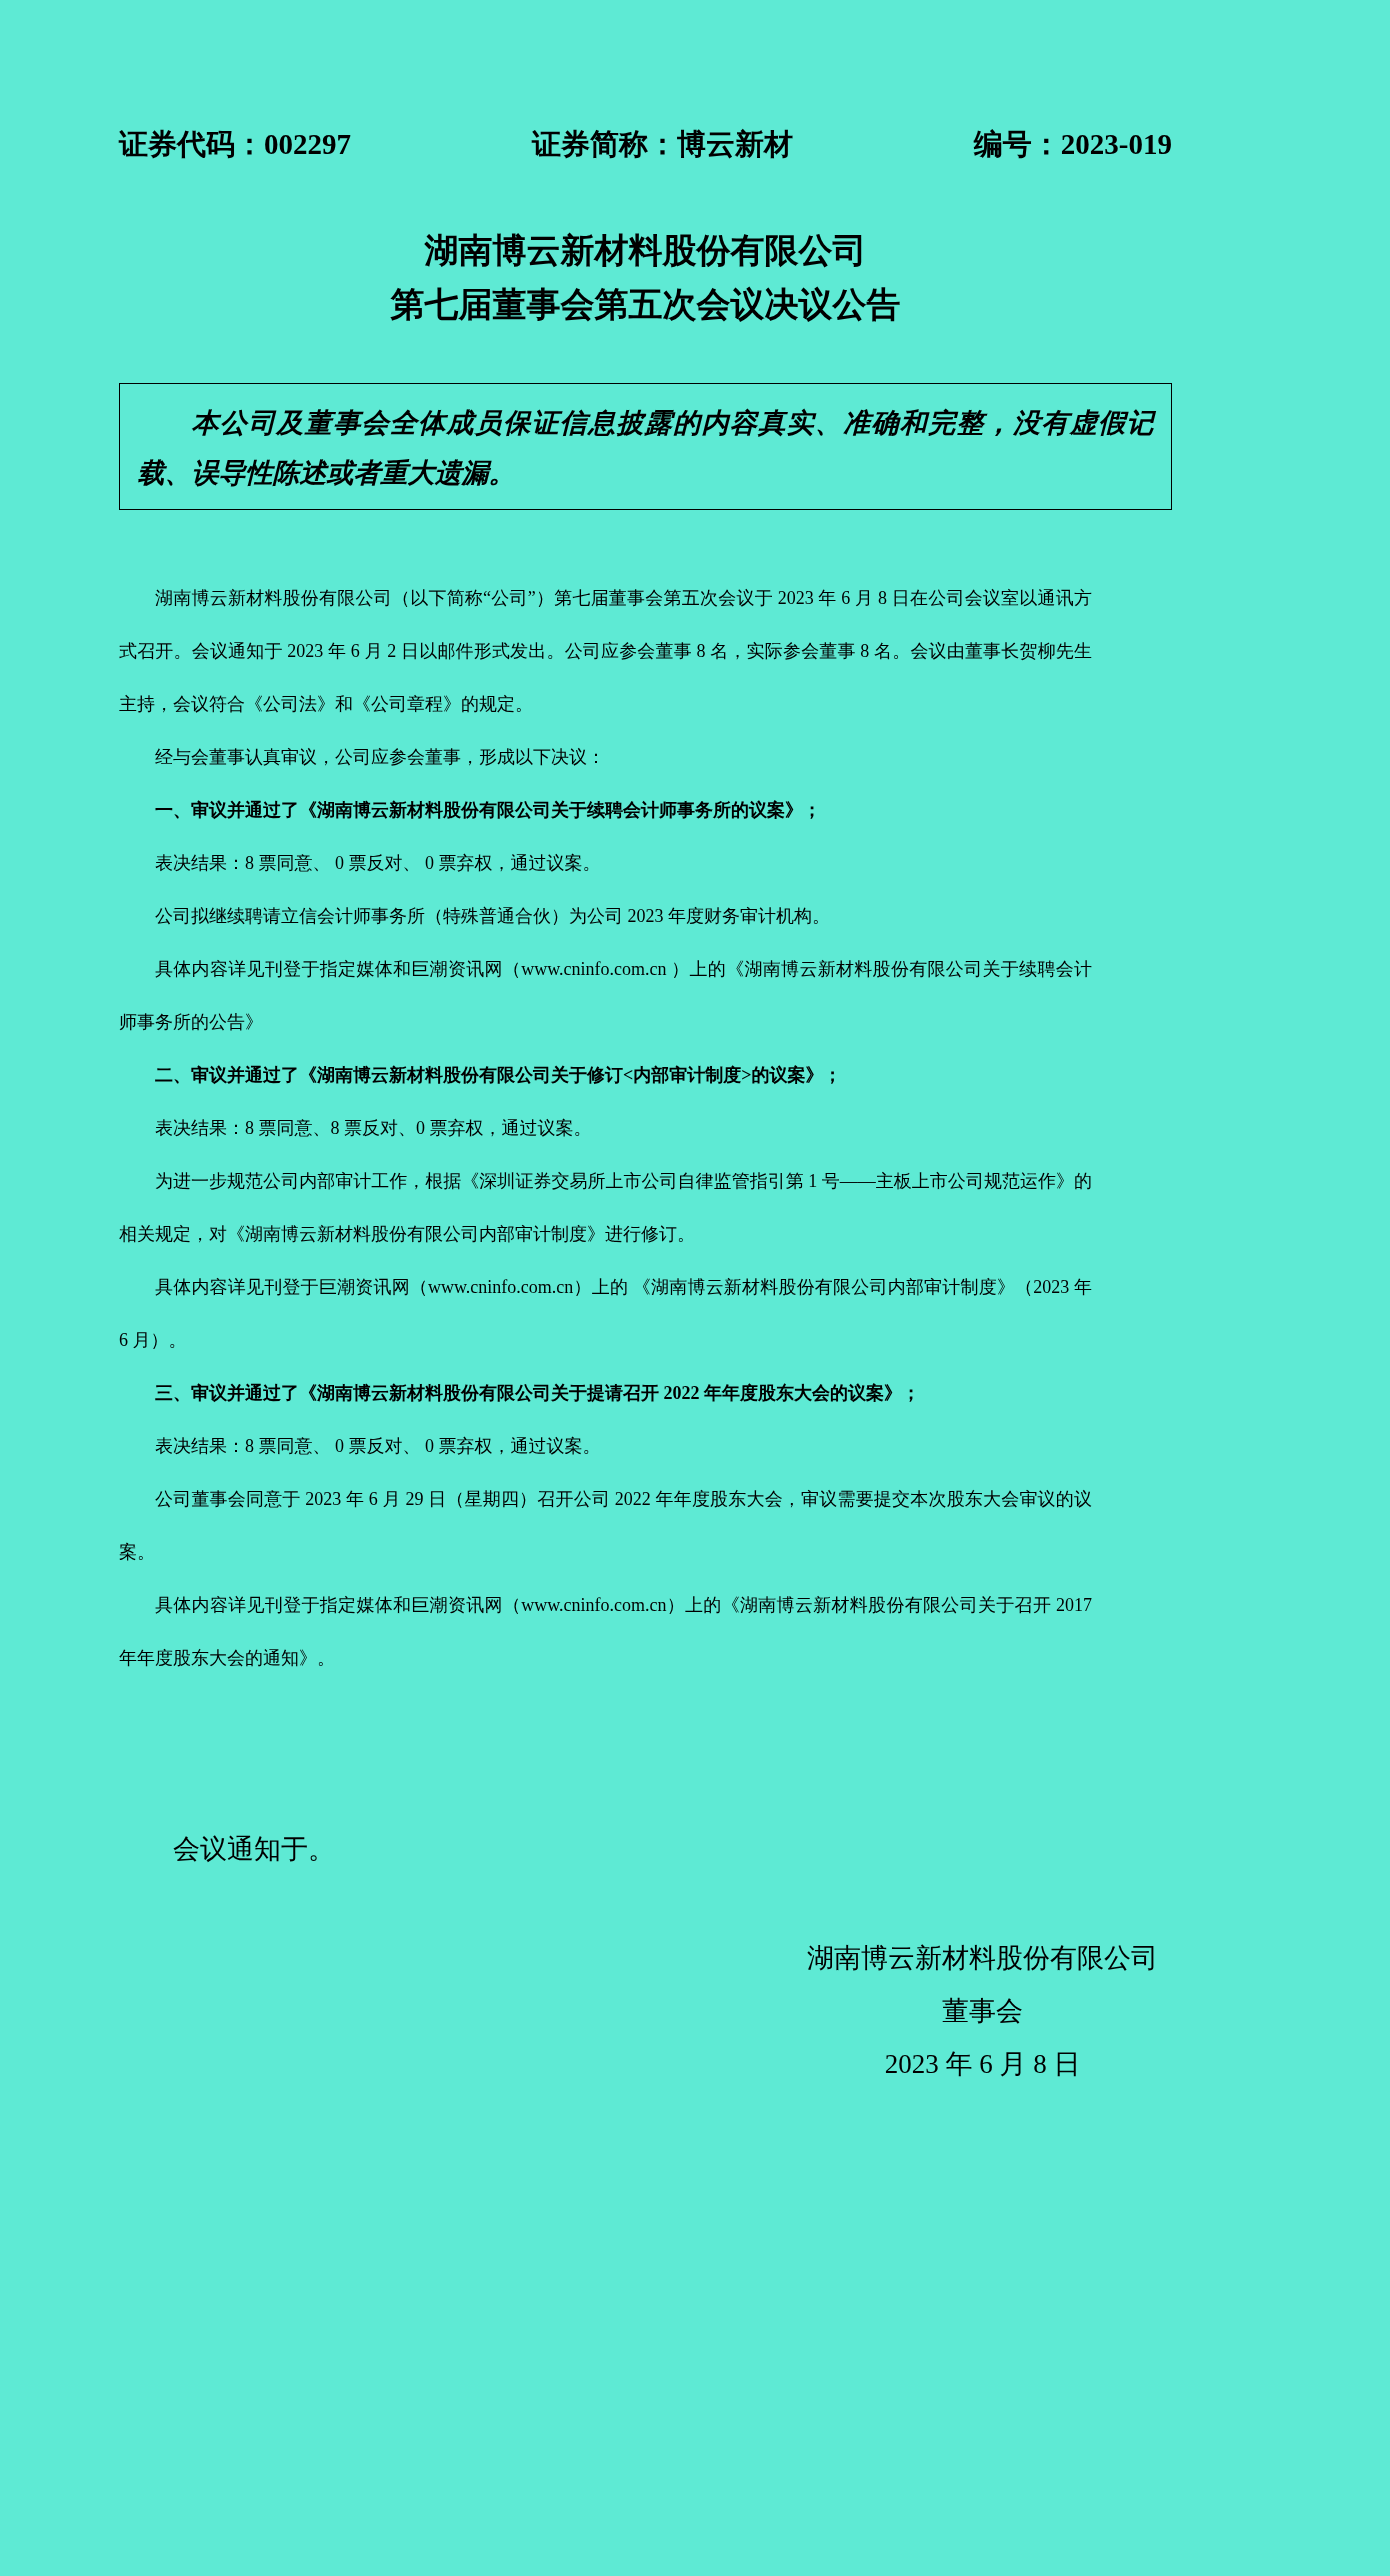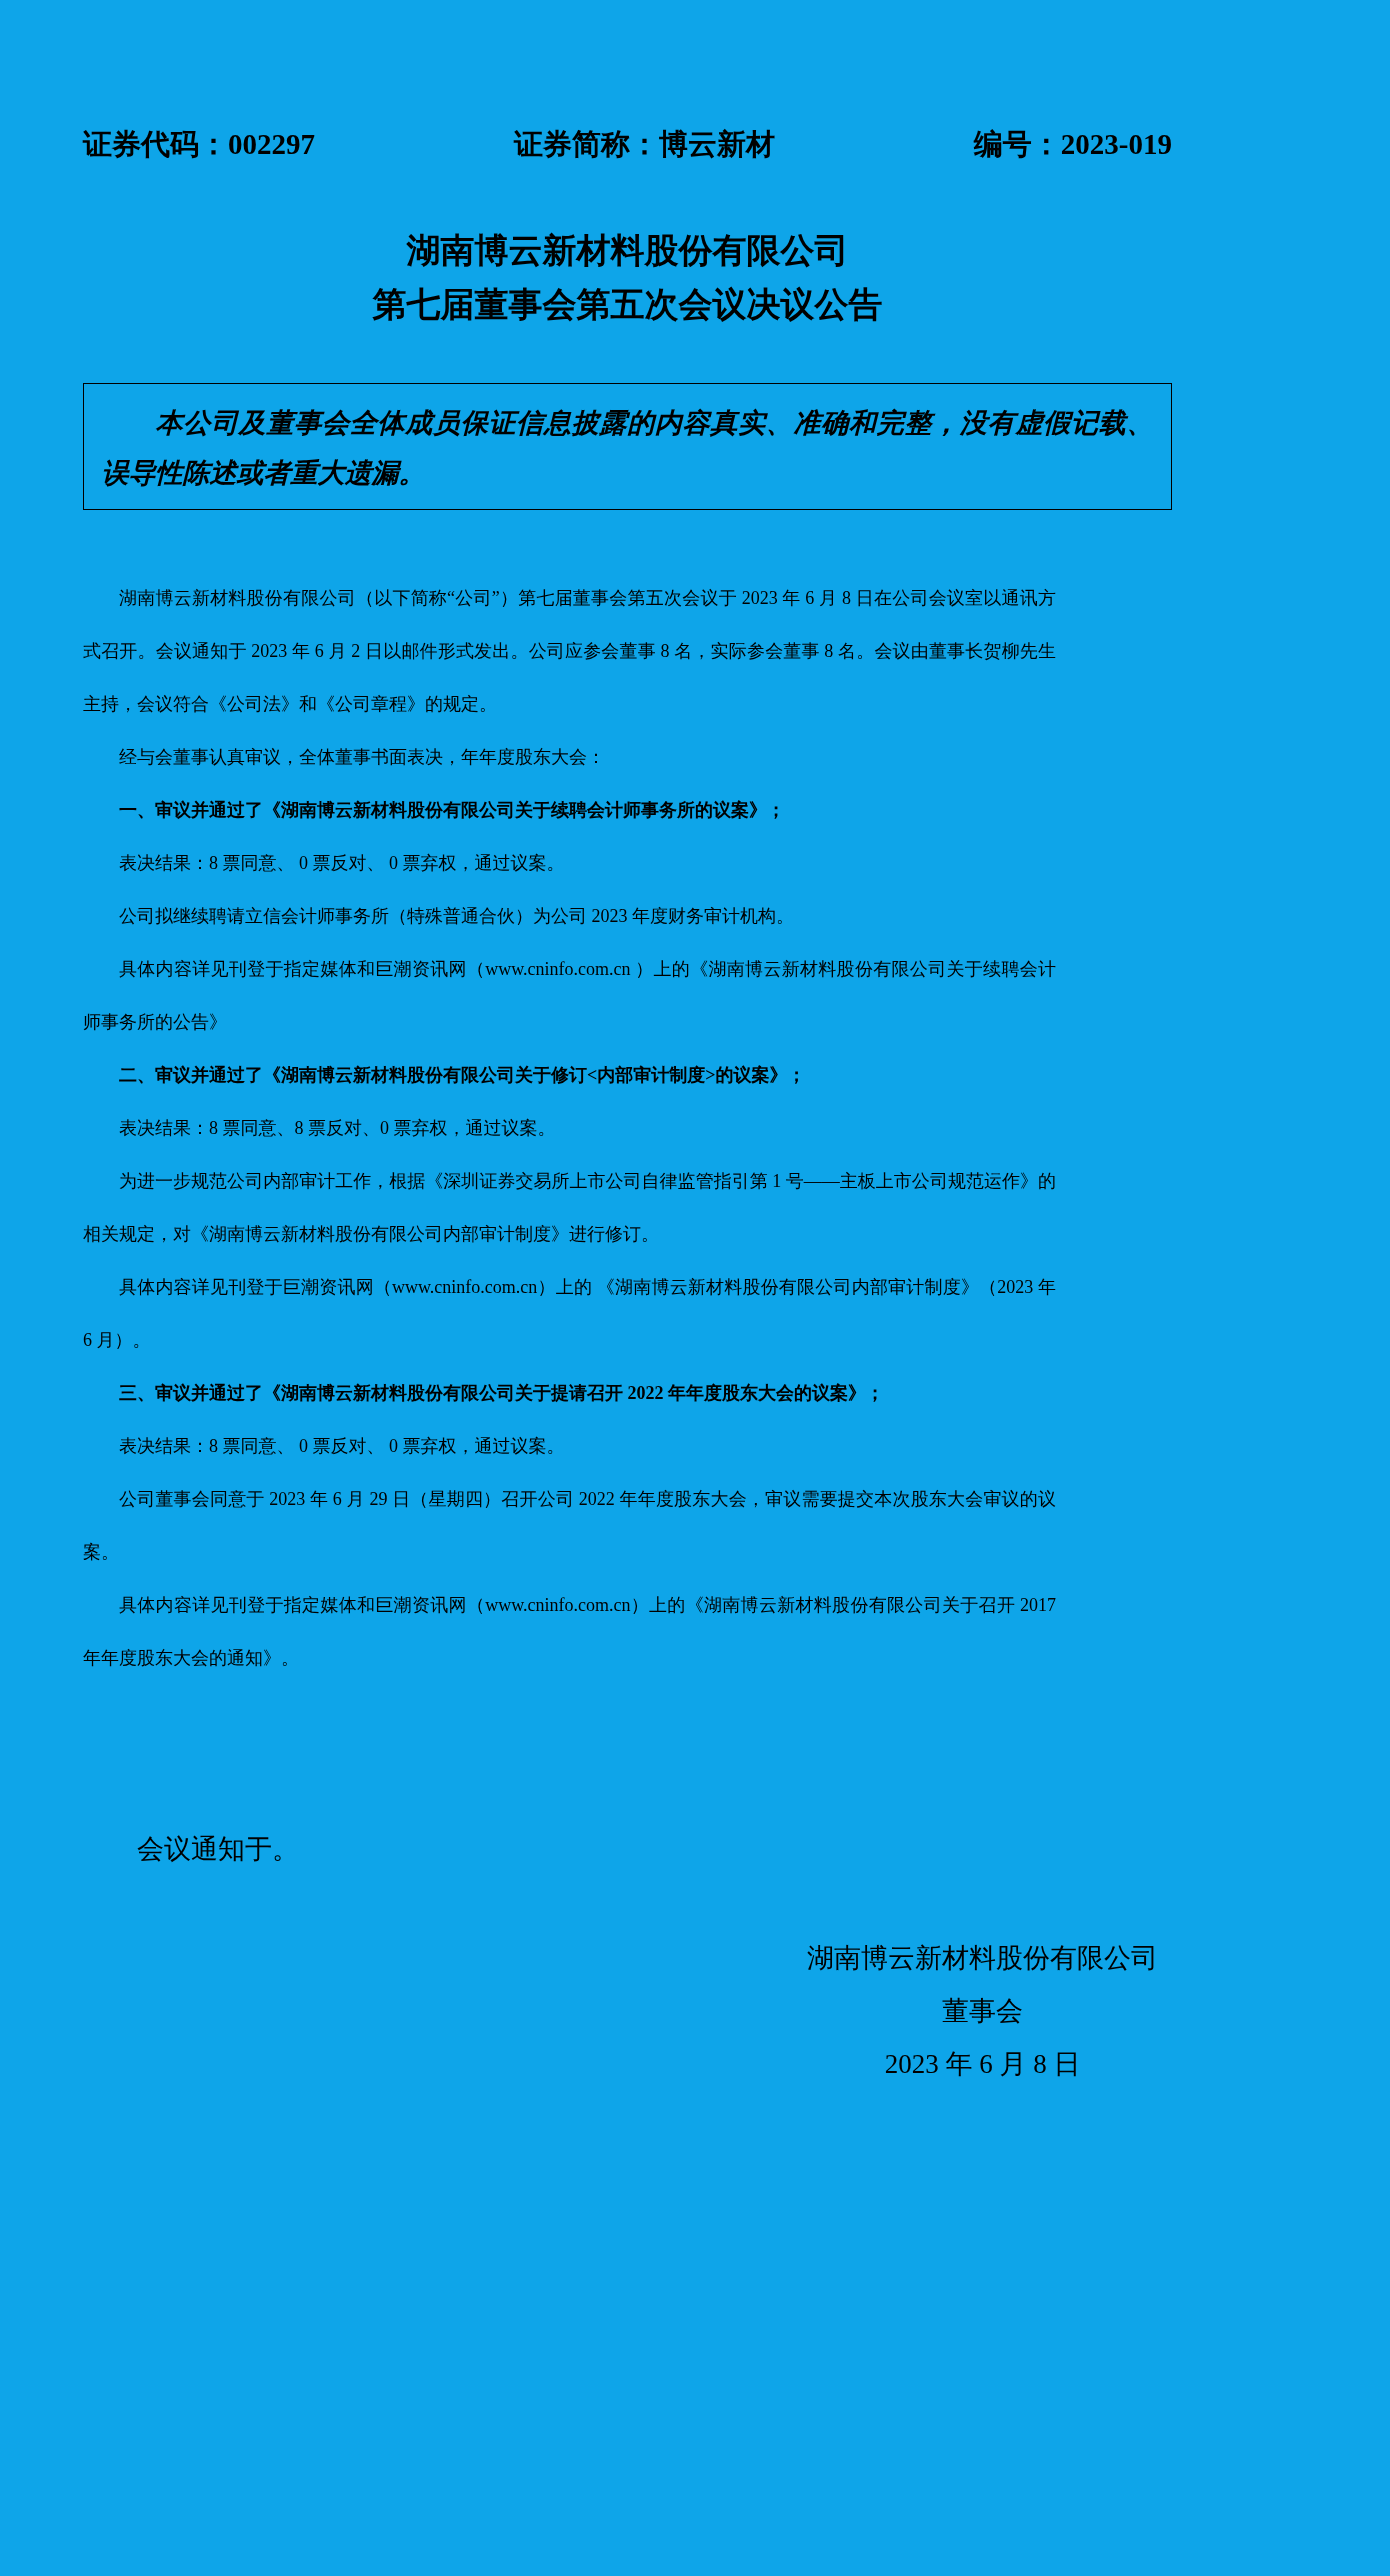--- a/index.html
+++ b/index.html
@@ -1,26 +1,26 @@
 <!DOCTYPE html>
 <html style="font-size:14px"><head>
 <meta charset="utf-8">
 <style>
   html, body { margin: 0; padding: 0; background: #808080; }
   .page {
     position: relative;
     width: 1391px;
     height: 2576px;
     margin: 0 auto;
-    background: #0ea5e9;
+    background: #5eead4;
     color: #000000;
     font-family: "Liberation Serif", "DejaVu Serif", serif;
     overflow: hidden;
     box-sizing: border-box;
-    padding: 0 219px 0 83px;
+    padding: 0 219px 0 119px;
   }
   .header {
     margin-top: 128px;
     display: flex;
     justify-content: space-between;
     align-items: baseline;
     font-size: 29px;
     font-weight: bold;
     line-height: 33px;
     white-space: nowrap;
@@ -90,21 +90,21 @@
     <div>湖南博云新材料股份有限公司</div>
     <div>第七届董事会第五次会议决议公告</div>
   </div>
 
   <div class="disclaimer-box">
     <p>本公司及董事会全体成员保证信息披露的内容真实、准确和完整，没有虚假记载、误导性陈述或者重大遗漏。</p>
   </div>
 
   <div class="body-block">
     <p>湖南博云新材料股份有限公司（以下简称“公司”）第七届董事会第五次会议于 2023 年 6 月 8 日在公司会议室以通讯方式召开。会议通知于 2023 年 6 月 2 日以邮件形式发出。公司应参会董事 8 名，实际参会董事 8 名。会议由董事长贺柳先生主持，会议符合《公司法》和《公司章程》的规定。</p>
-    <p>经与会董事认真审议，全体董事书面表决，年年度股东大会：</p>
+    <p>经与会董事认真审议，公司应参会董事，形成以下决议：</p>
     <p class="section-head">一、审议并通过了《湖南博云新材料股份有限公司关于续聘会计师事务所的议案》；</p>
     <p>表决结果：8 票同意、 0 票反对、 0 票弃权，通过议案。</p>
     <p>公司拟继续聘请立信会计师事务所（特殊普通合伙）为公司 2023 年度财务审计机构。</p>
     <p>具体内容详见刊登于指定媒体和巨潮资讯网（www.cninfo.com.cn ）上的《湖南博云新材料股份有限公司关于续聘会计师事务所的公告》</p>
     <p class="section-head">二、审议并通过了《湖南博云新材料股份有限公司关于修订&lt;内部审计制度&gt;的议案》；</p>
     <p>表决结果：8 票同意、8 票反对、0 票弃权，通过议案。</p>
     <p>为进一步规范公司内部审计工作，根据《深圳证券交易所上市公司自律监管指引第 1 号——主板上市公司规范运作》的相关规定，对《湖南博云新材料股份有限公司内部审计制度》进行修订。</p>
     <p>具体内容详见刊登于巨潮资讯网（www.cninfo.com.cn）上的 《湖南博云新材料股份有限公司内部审计制度》（2023 年 6 月）。</p>
     <p class="section-head">三、审议并通过了《湖南博云新材料股份有限公司关于提请召开 2022 年年度股东大会的议案》；</p>
     <p>表决结果：8 票同意、 0 票反对、 0 票弃权，通过议案。</p>

